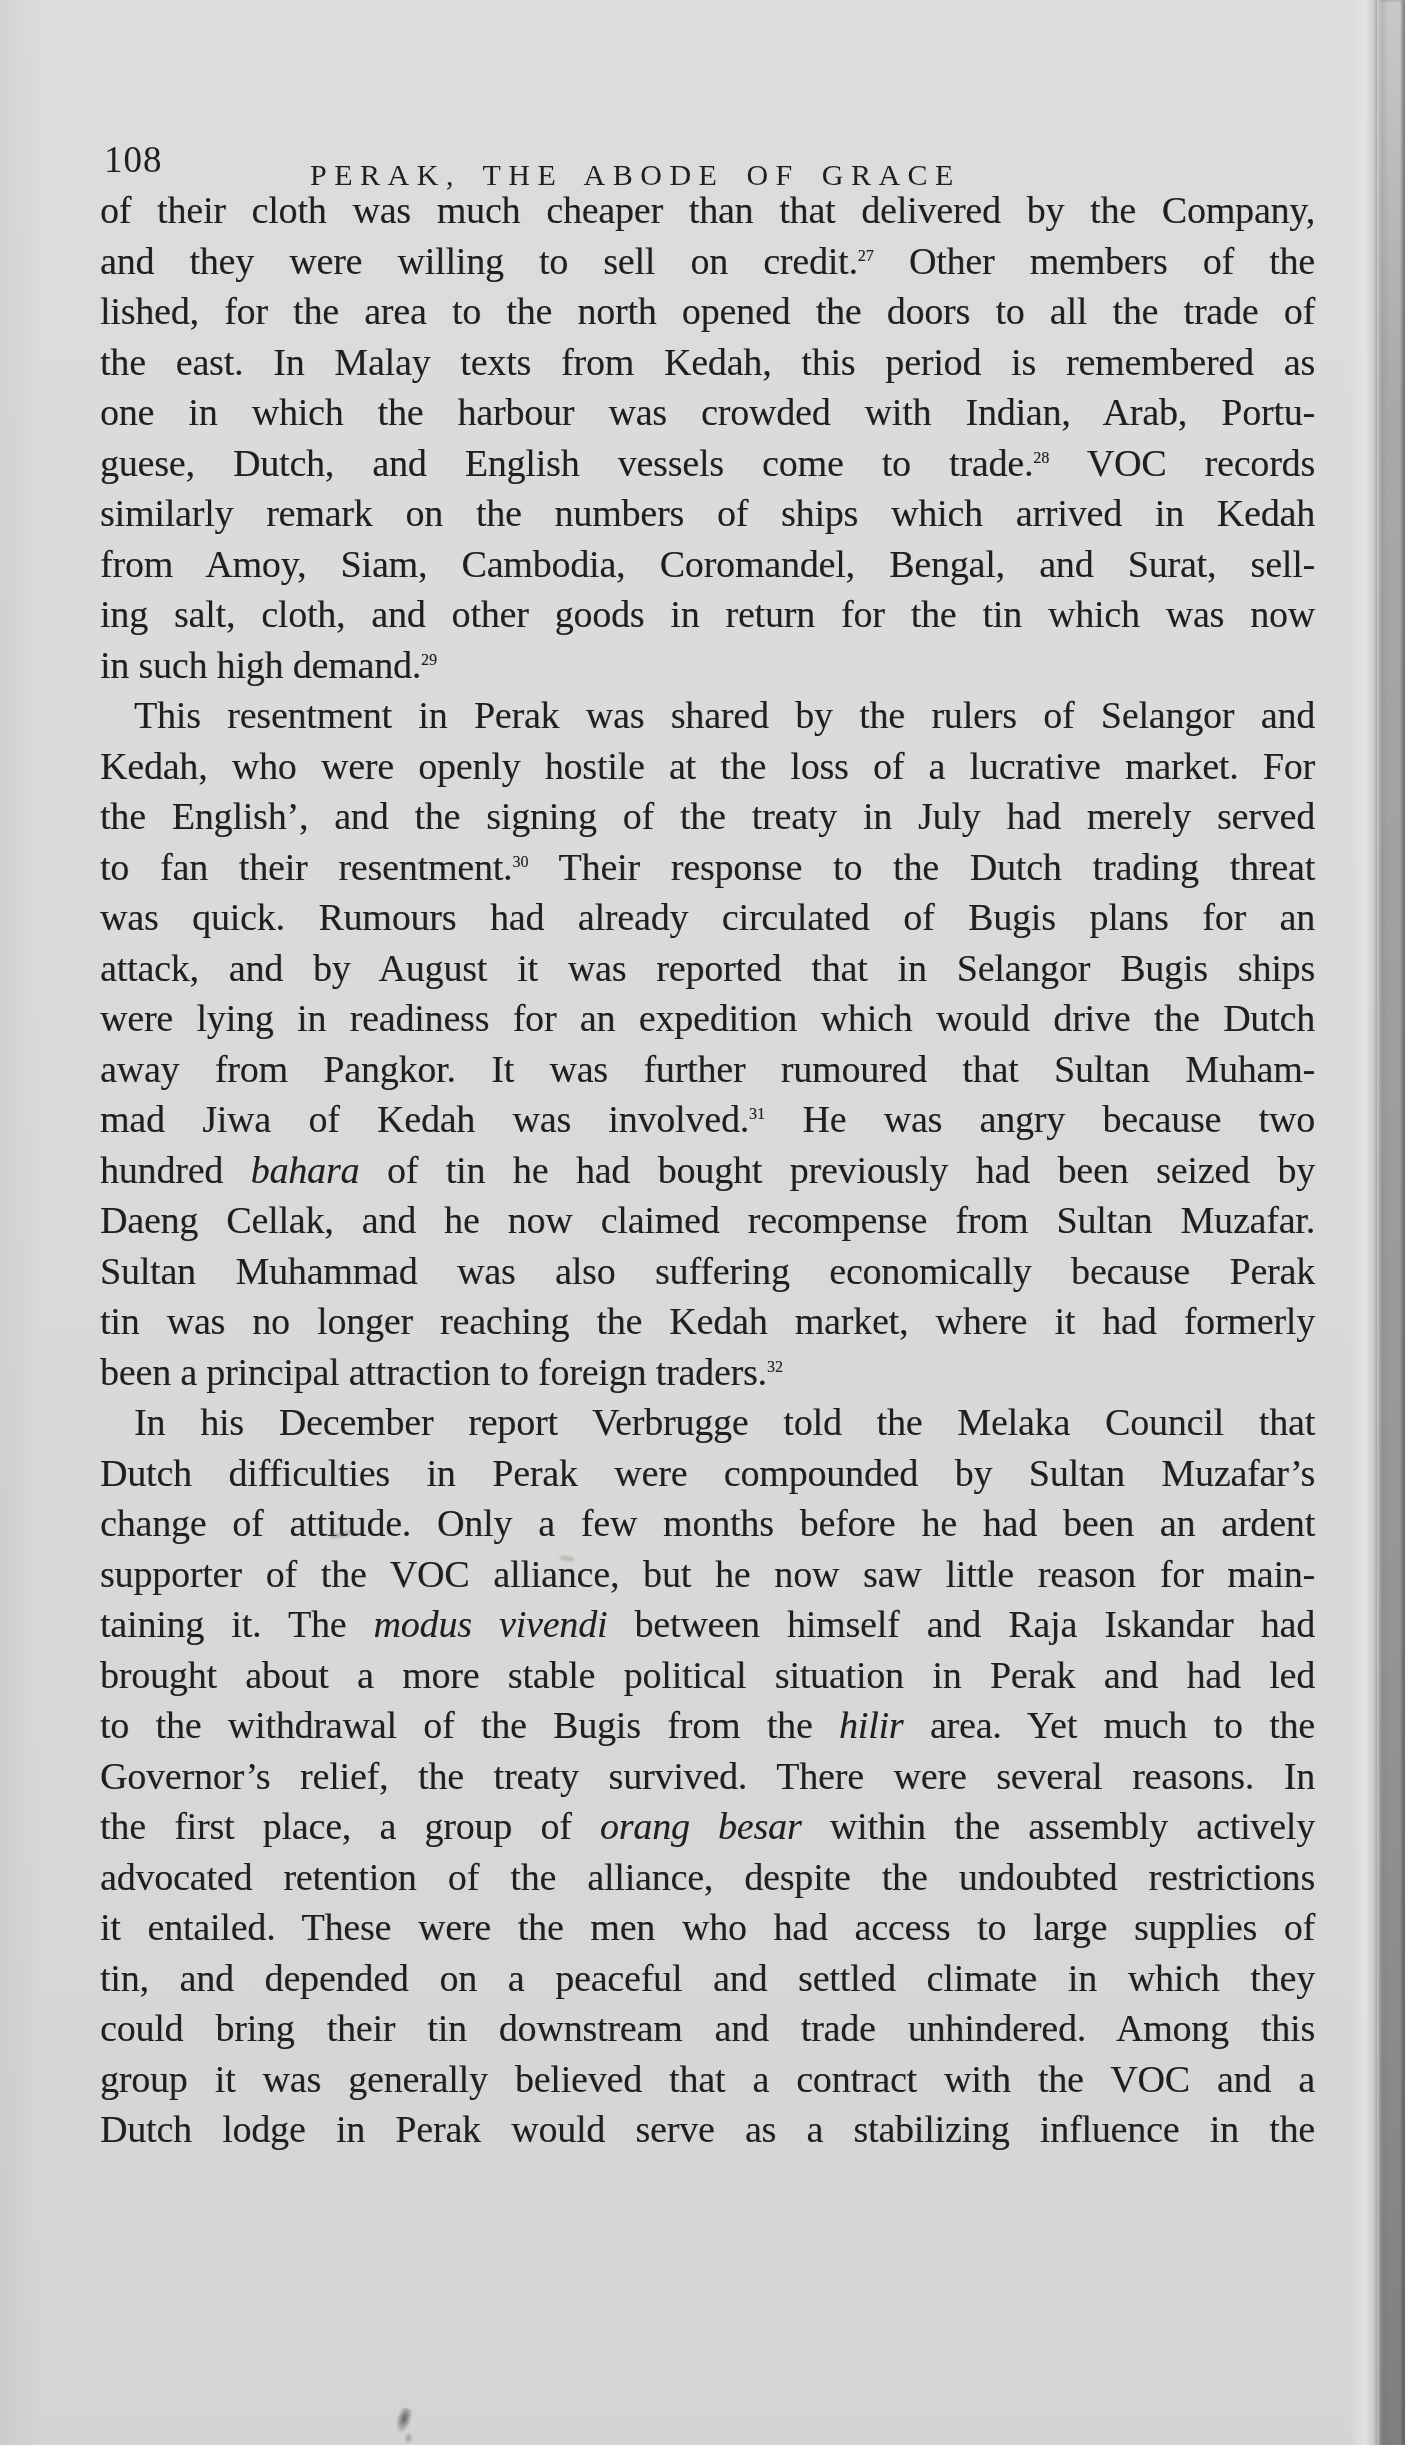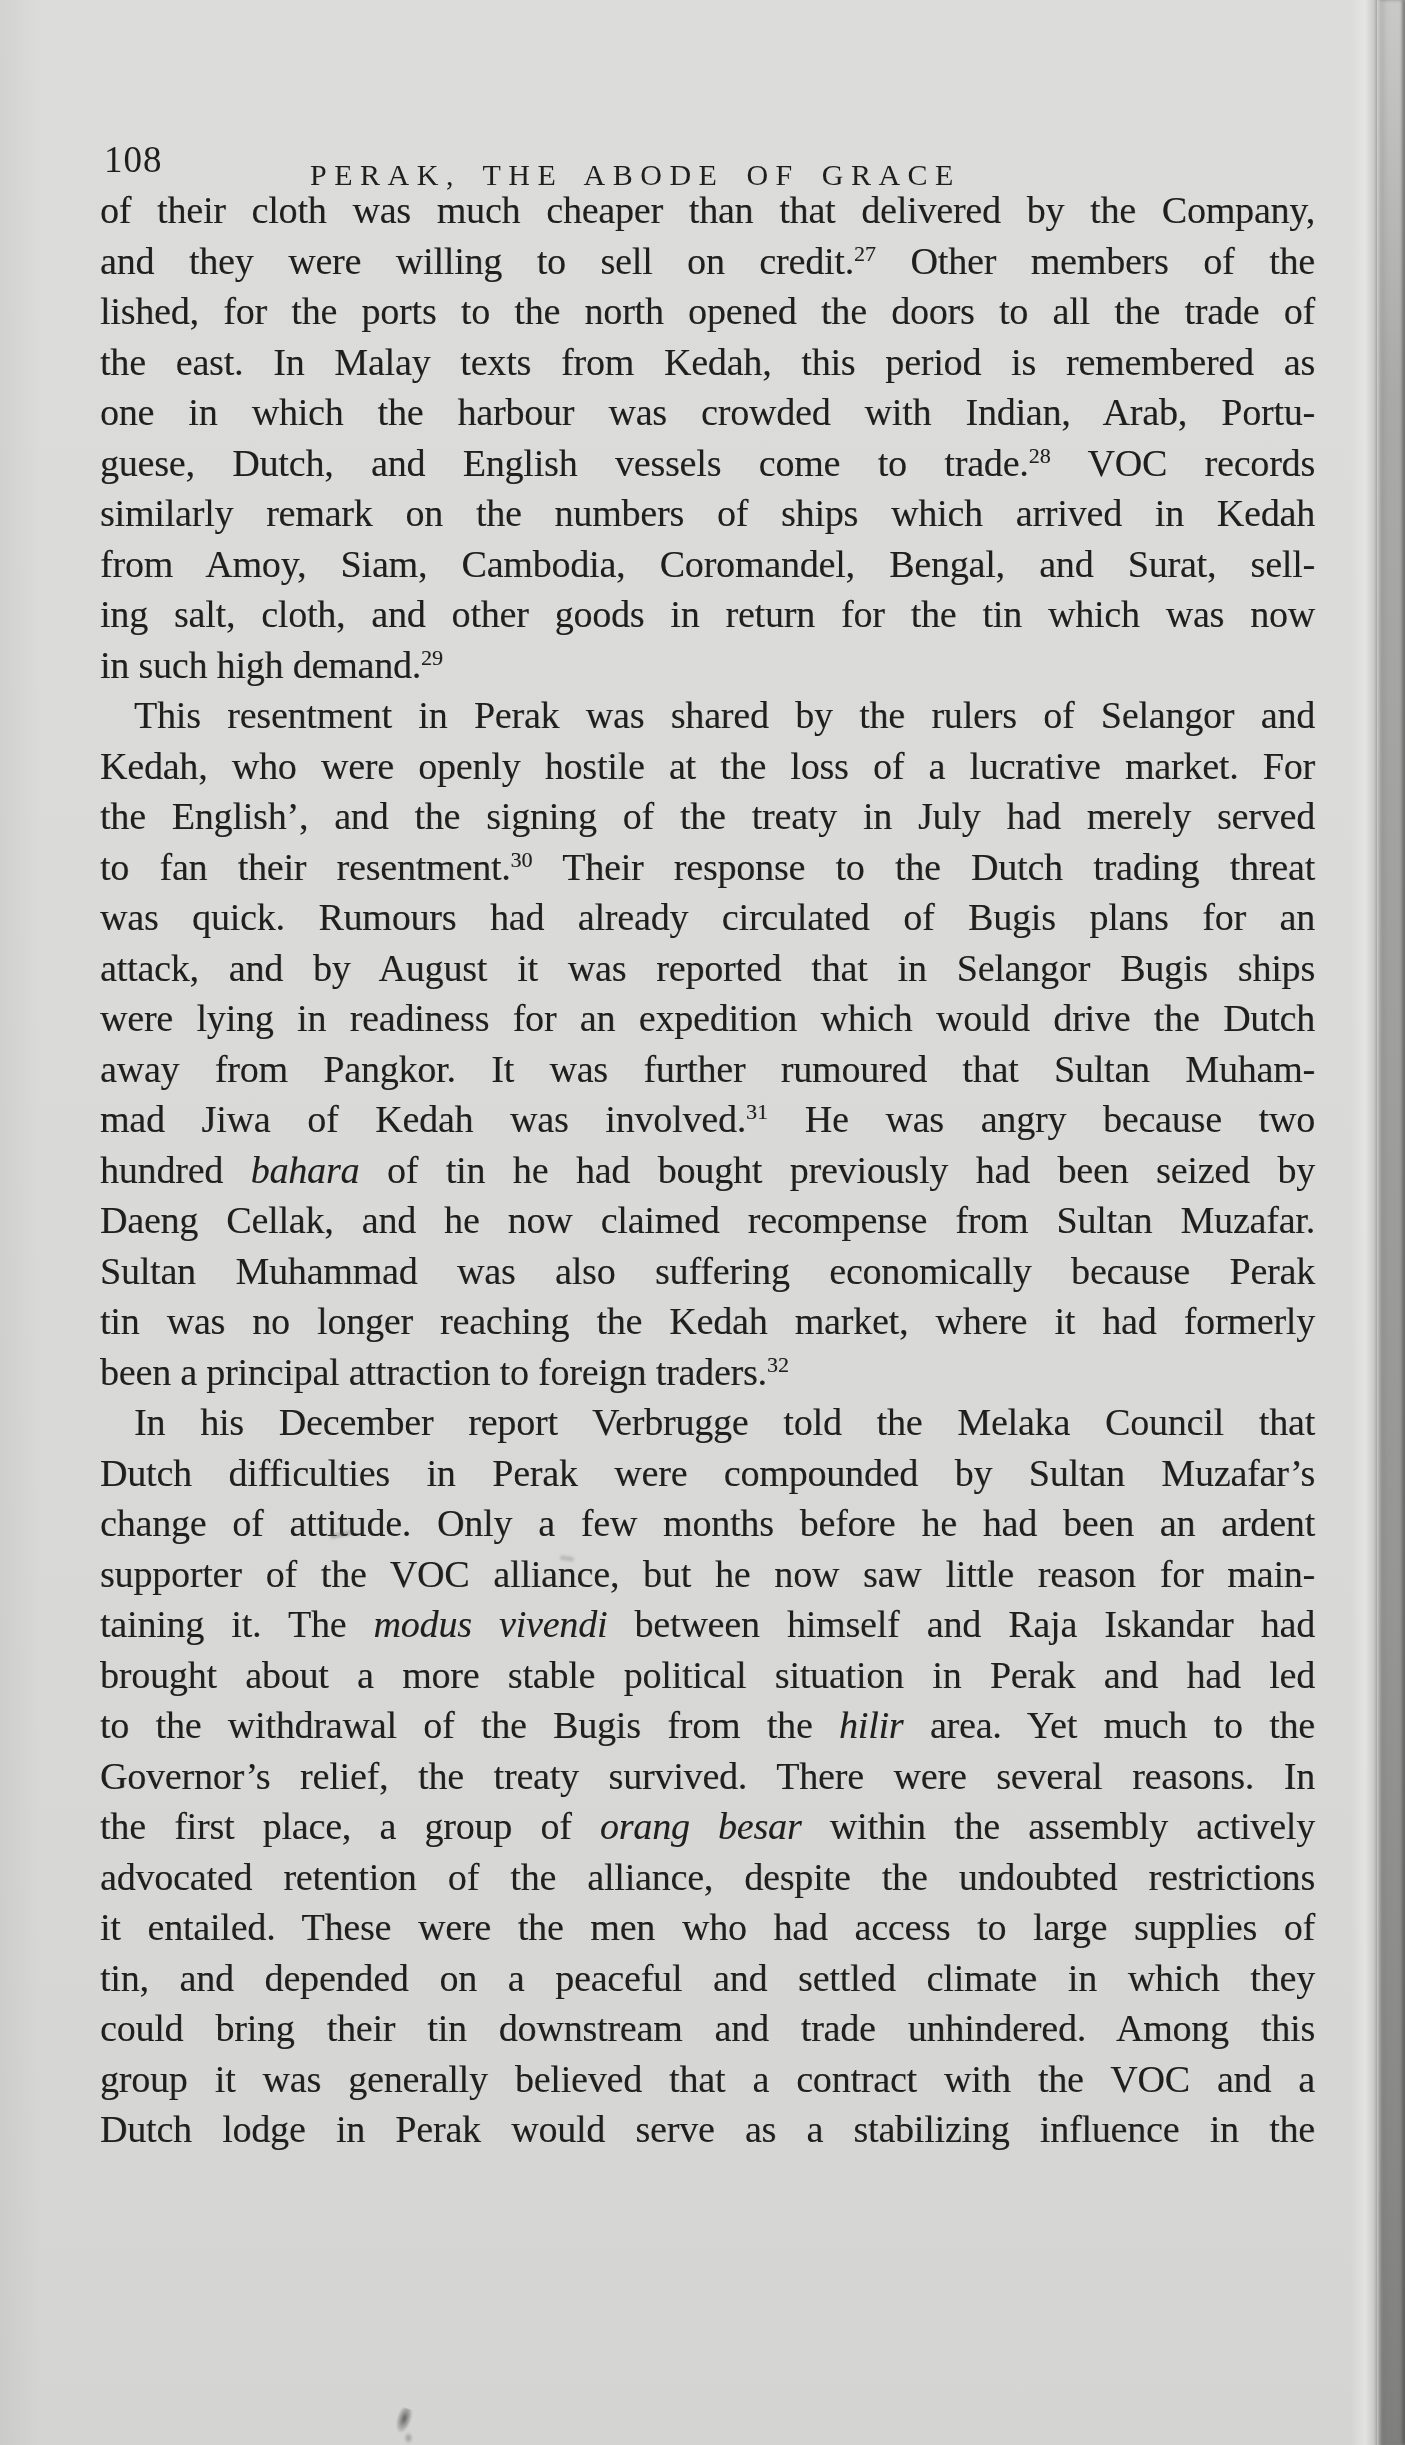--- a/index.html
+++ b/index.html
@@ -48,21 +48,21 @@
   }
   .para { margin: 0; }
   .line {
     text-align: justify;
     text-align-last: justify;
   }
   .line.end { text-align-last: left; }
   .para.indent .line:first-child { text-indent: 34px; }
   .body-text i { font-style: italic; }
   .body-text sup {
-    font-size: 22px; line-height: 0;
+    font-size: 16px; line-height: 0;
     position: relative; top: -13px; vertical-align: baseline;
     letter-spacing: 0;
   }
   
   .page-edge-highlight {
     position: absolute; right: 28px; top: 0; width: 26px; height: 100%;
     background: linear-gradient(90deg,
       rgba(230,230,228,0) 0%,
       rgba(232,232,230,.7) 55%,
       rgba(200,200,198,.9) 88%,
@@ -116,21 +116,21 @@
 <div class="scan">
   <div class="content">
     <div class="header-row">
       <span class="page-number">108</span>
       <span class="running-header">PERAK, THE ABODE OF GRACE</span>
     </div>
     <div class="body-text" id="body-text">
         <div class="para">
           <div class="line"><span>of their cloth was much cheaper than that delivered by the Company,</span></div>
           <div class="line"><span>and they were willing to sell on credit.</span><sup>27</sup><span> Other members of the</span></div>
-          <div class="line"><span>lished, for the ports to the north opened the doors to all the trade of</span></div>
+          <div class="line"><span>lished, for the area to the north opened the doors to all the trade of</span></div>
           <div class="line"><span>the east. In Malay texts from Kedah, this period is remembered as</span></div>
           <div class="line"><span>one in which the harbour was crowded with Indian, Arab, Portu-</span></div>
           <div class="line"><span>guese, Dutch, and English vessels come to trade.</span><sup>28</sup><span> VOC records</span></div>
           <div class="line"><span>similarly remark on the numbers of ships which arrived in Kedah</span></div>
           <div class="line"><span>from Amoy, Siam, Cambodia, Coromandel, Bengal, and Surat, sell-</span></div>
           <div class="line"><span>ing salt, cloth, and other goods in return for the tin which was now</span></div>
           <div class="line end"><span>in such high demand.</span><sup>29</sup></div>
         </div>
         <div class="para indent">
           <div class="line"><span>This resentment in Perak was shared by the rulers of Selangor and</span></div>

